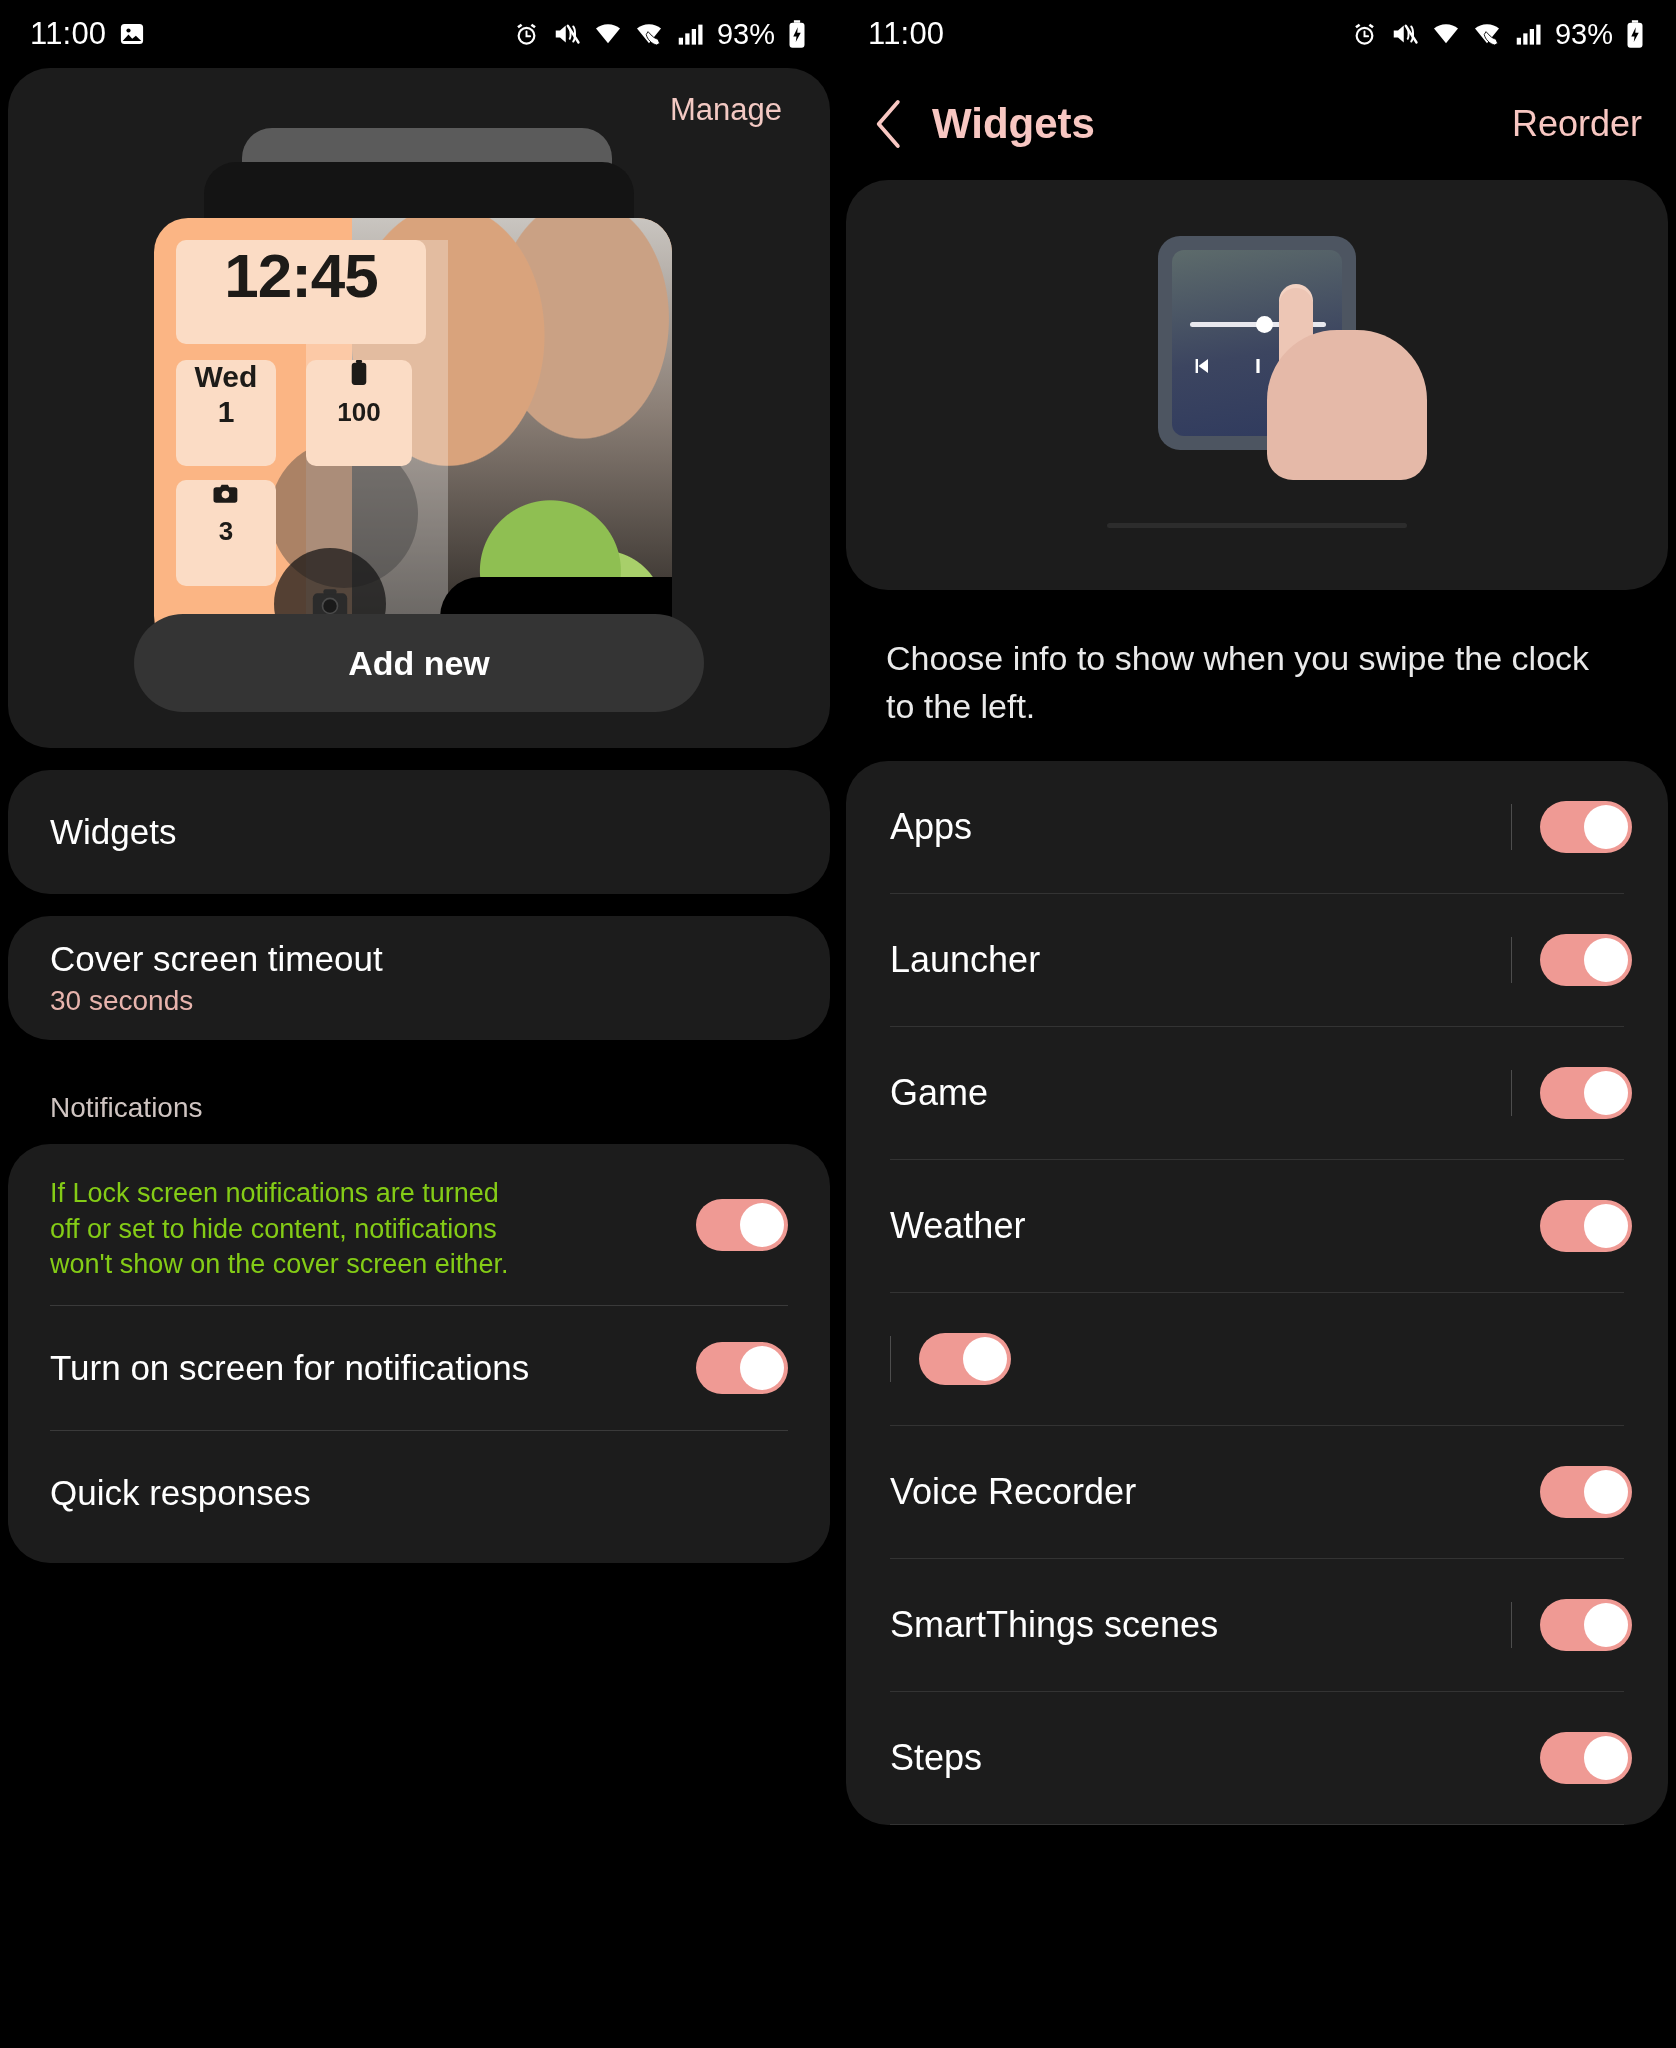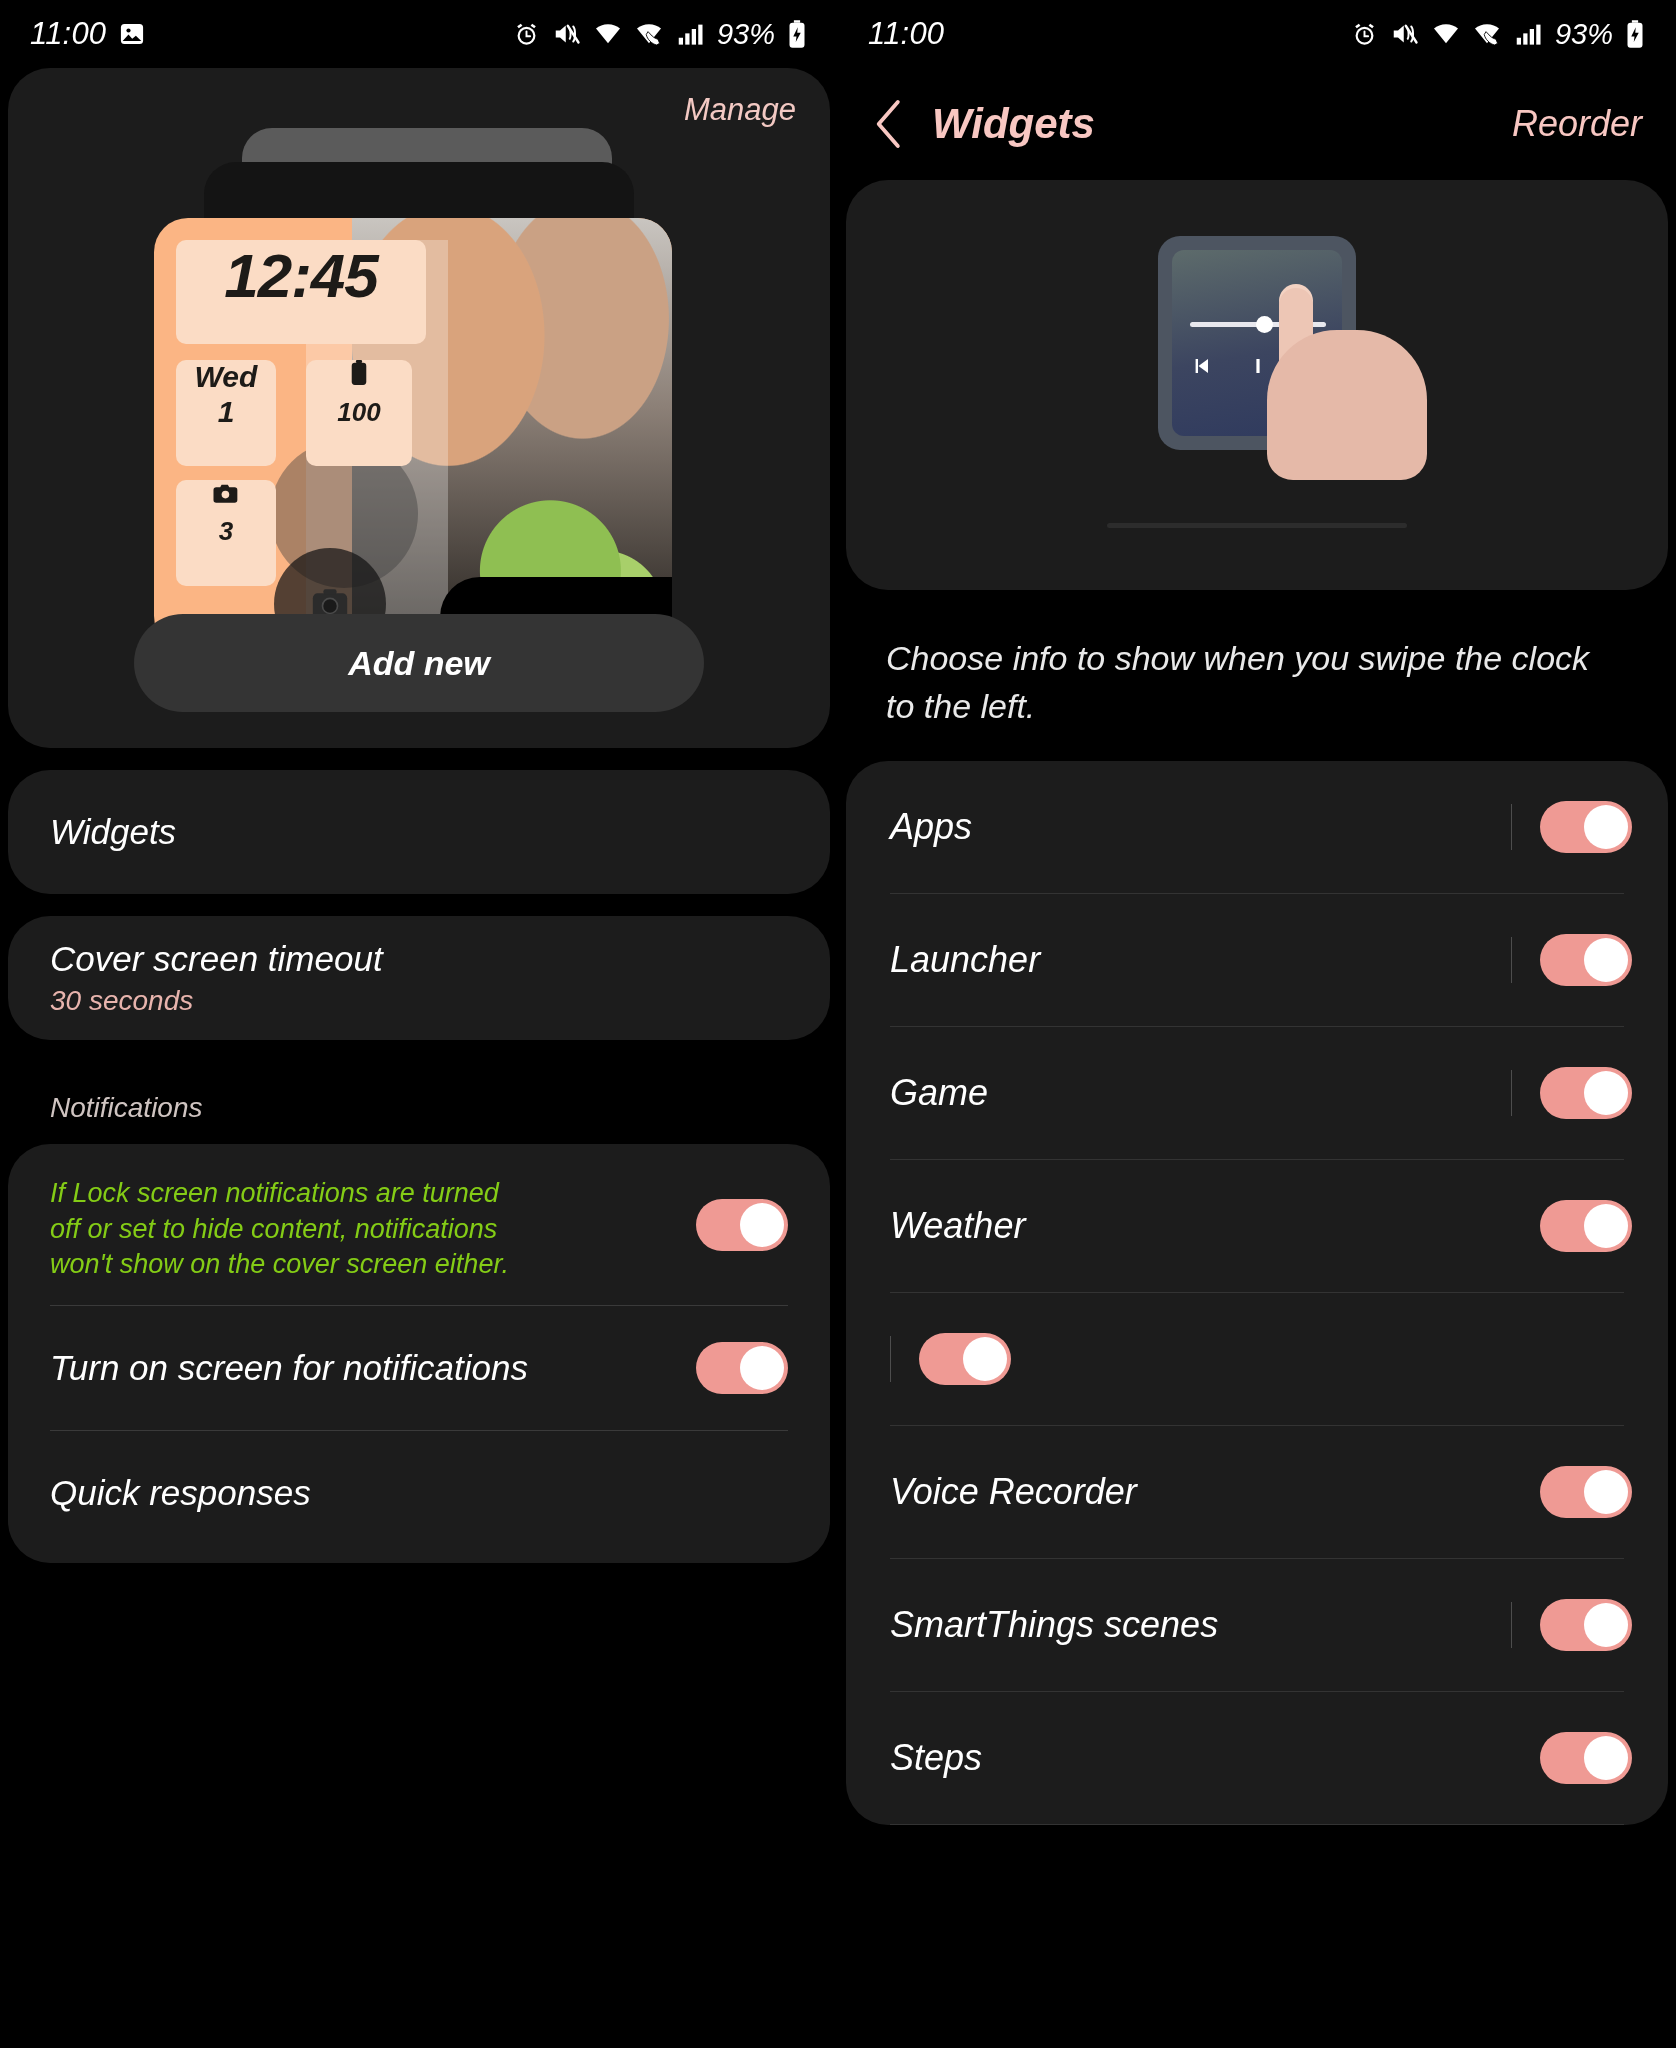--- a/index.html
+++ b/index.html
@@ -3,21 +3,21 @@
 <meta charset="utf-8">
 <style>
   * { box-sizing: border-box; margin: 0; padding: 0; }
   html, body {
     width: 1676px; height: 2048px;
     background: #000;
     font-family: "Liberation Sans", sans-serif;
     overflow: hidden;
   }
   .screen { display: flex; width: 1676px; height: 2048px; }
-  .panel { width: 838px; height: 2048px; position: relative; background: #000; overflow: hidden; font-style: italic; }
+  .panel { width: 838px; height: 2048px; position: relative; background: #000; overflow: hidden; }
   .panel.left { }
   .panel.right { }
 
   
   .statusbar {
     height: 68px; display: flex; align-items: center;
     padding: 0 30px; color: #fff;
   }
   .sb-time { font-size: 31px; letter-spacing: .2px; font-weight: 400; }
   .sb-left-icons { display: flex; align-items: center; gap: 10px; margin-left: 12px; }
@@ -43,21 +43,21 @@
   .search-ico { width: 48px; height: 48px; margin-right: 8px; }
 
   
   .card {
     background: #1c1c1c;
     border-radius: 42px;
     margin: 0 8px 22px 8px;
   }
   .preview-card { position: relative; padding: 26px 0 52px 0; height: 680px; overflow: hidden; }
   .manage-link {
-    position: absolute; right: 34px; top: 24px;
+    position: absolute; right: 48px; top: 24px;
     font-size: 31px; color: #f3c9c3;
   }
 
   
   .stack { position: relative; height: 530px; margin-top: 30px; }
   .stack-back {
     position: absolute; left: 234px; top: 4px; width: 370px; height: 120px;
     background: #5b5b5b; border-radius: 30px;
   }
   .stack-mid {

